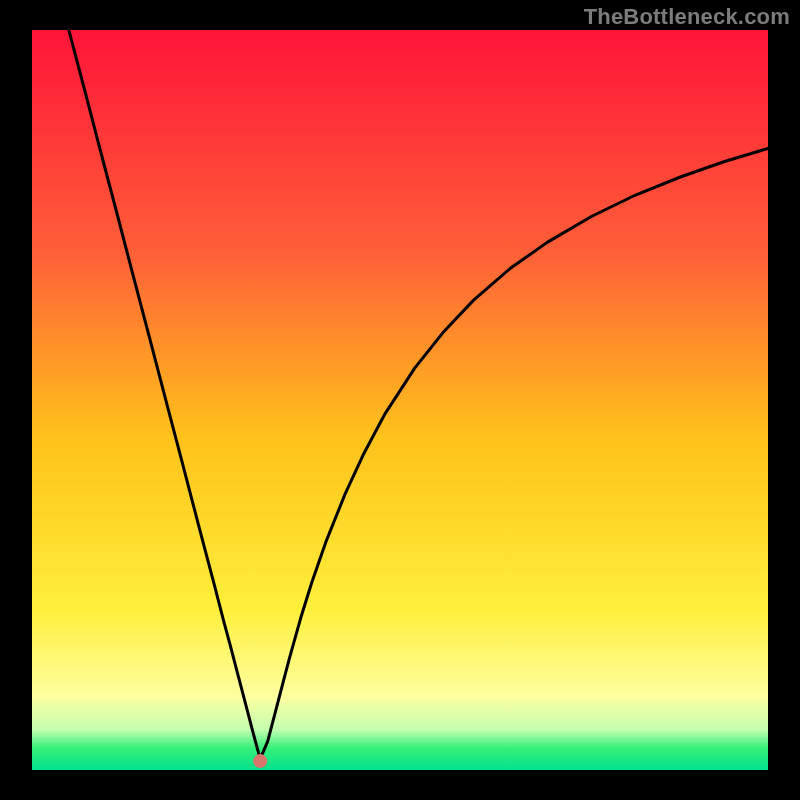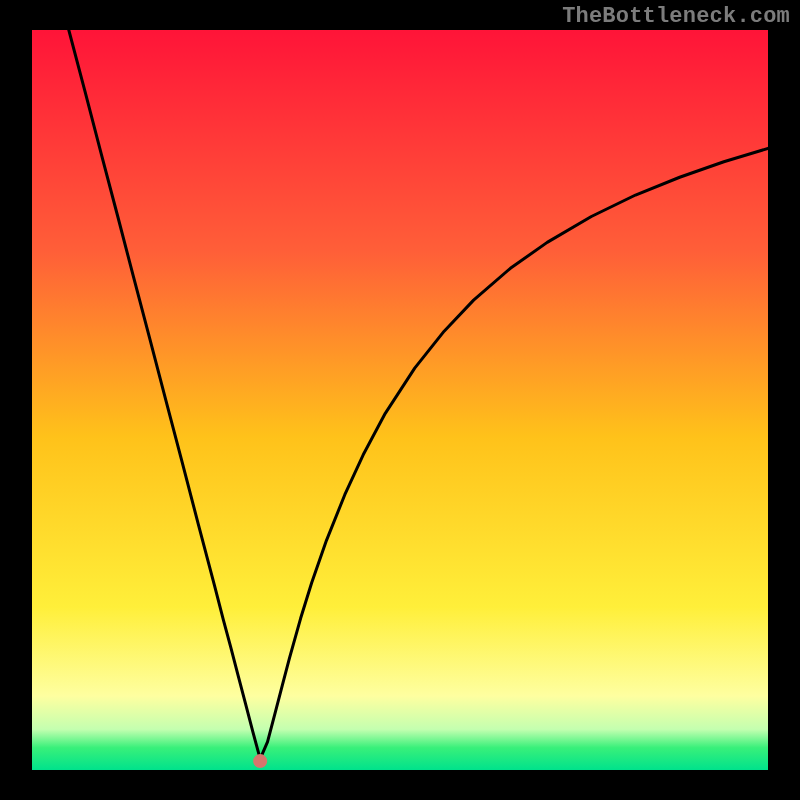--- a/index.html
+++ b/index.html
@@ -22,21 +22,21 @@
     position: absolute;
     left: 32px;
     top: 30px;
     width: 736px;
     height: 740px;
   }
   .watermark {
     position: absolute;
     top: 4px;
     right: 10px;
-    font-family: Liberation Mono, monospace;
+    font-family: Liberation Sans, sans-serif;
     font-size: 22px;
     font-weight: 600;
     color: #7c7c7c;
     letter-spacing: 0.2px;
   }
 </style>
 </head>
 <body>
 
 <div class="frame">

